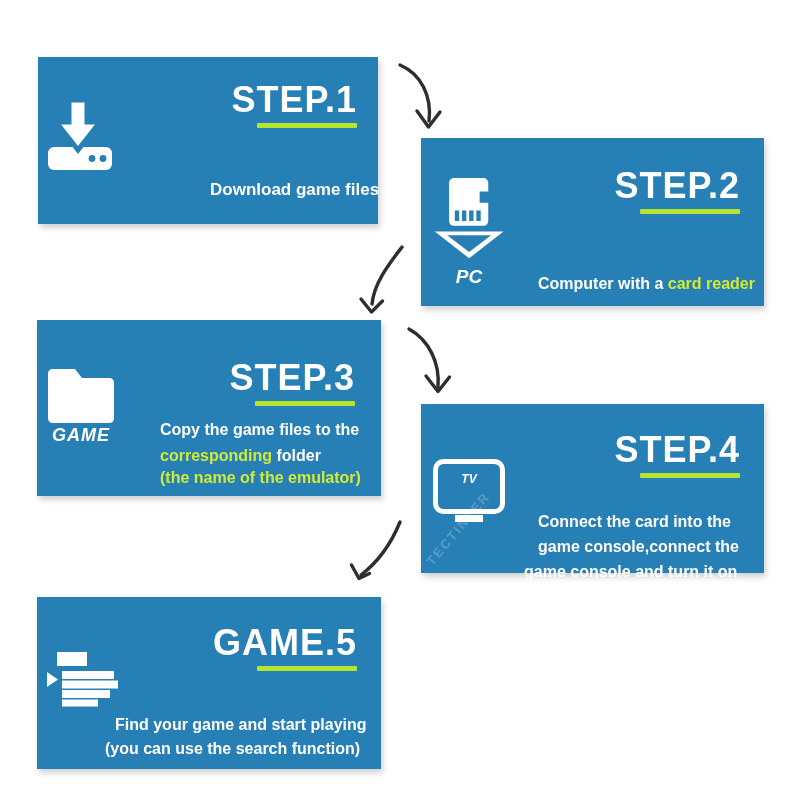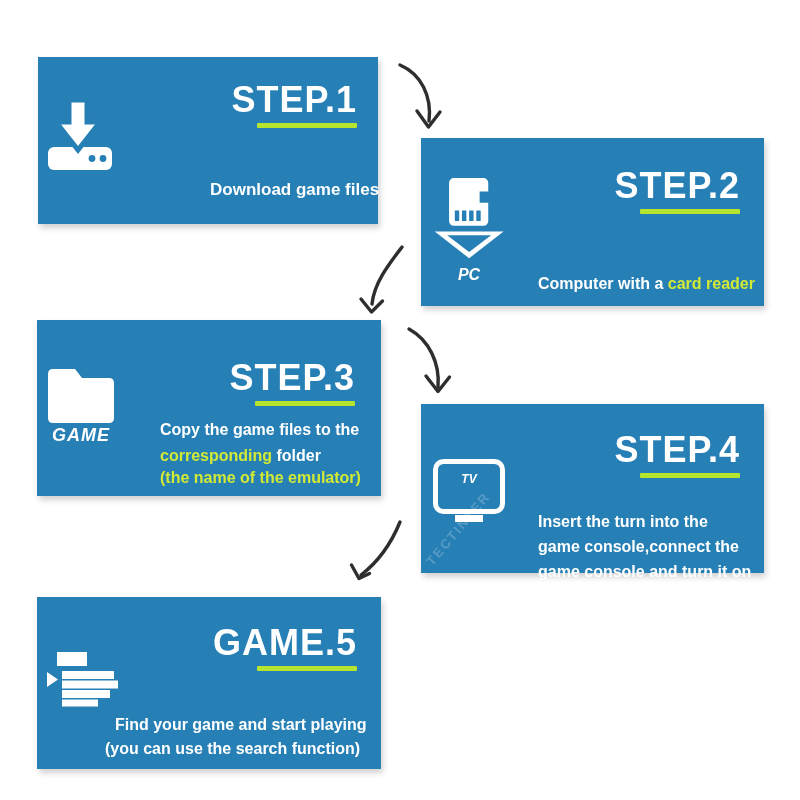--- a/index.html
+++ b/index.html
@@ -39,32 +39,32 @@
   .tw5{right:24px;top:28px;}
   .step-title{margin:0;font-size:36px;line-height:1;letter-spacing:1px;color:var(--text-white);}
   .underline{width:100px;height:5px;margin-top:5px;background:var(--underline-green);border-radius:1px;}
 
   .line{position:absolute;font-size:16px;line-height:1.2;white-space:nowrap;color:var(--text-white);}
   .accent{color:var(--accent-text);}
 
   .b1-l1{left:172px;top:106px;font-size:17px;}
   .b2-l1{left:117px;top:94px;}  .b2-l2{left:117px;top:120px;}
   .b3-l1{left:123px;top:84px;}  .b3-l2{left:123px;top:110px;} .b3-l3{left:123px;top:132px;}
-  .b4-l1{left:117px;top:92px;}  .b4-l2{left:117px;top:117px;} .b4-l3{left:117px;top:142px;}
+  .b4-l1{left:117px;top:92px;}  .b4-l2{left:117px;top:117px;} .b4-l3{left:103px;top:142px;}
   .b5-l1{left:78px;top:102px;}  .b5-l2{left:68px;top:126px;}
 
   .icon{position:absolute;}
   .icon-dl{left:10px;top:43px;width:64px;height:72px;}
   .icon-tf{left:12px;top:40px;width:78px;height:86px;}
   .icon-folder{left:11px;top:47px;width:66px;height:56px;}
   .icon-tv{left:12px;top:55px;width:72px;height:63px;}
   .icon-list{left:10px;top:47px;width:84px;height:68px;}
 
   .icon-label{position:absolute;font-style:italic;text-align:center;color:var(--text-white);}
-  .pc-label{left:12px;top:128px;width:72px;font-size:16px;}
+  .pc-label{left:12px;top:128px;width:72px;font-size:19px;}
   .game-label{left:0;top:105px;width:88px;font-size:18px;letter-spacing:1px;}
   .tv-label{left:12px;top:68px;width:72px;font-size:12px;}
 
   .watermark{
     position:absolute;left:8px;top:152px;width:110px;
     transform:rotate(-50deg);transform-origin:left center;
     font-size:13px;letter-spacing:2px;color:rgba(255,255,255,0.22);
   }
 </style>
 </head>
@@ -139,21 +139,21 @@
   <section class="box box4">
     <svg class="icon icon-tv" viewBox="0 0 72 63">
       <rect x="2.5" y="2.5" width="67" height="50" rx="8" fill="none" stroke="#fff" stroke-width="5"></rect>
       <rect x="22" y="56" width="28" height="7" fill="#fff"></rect>
     </svg>
     <div class="icon-label tv-label">TV</div>
     <div class="title-wrap tw4">
       <h2 class="step-title">STEP.4</h2>
       <div class="underline"></div>
     </div>
-    <p class="line b4-l1">Insert the turn into the</p>
+    <p class="line b4-l1">Connect the card into the</p>
     <p class="line b4-l2">game console,connect the</p>
     <p class="line b4-l3">game console and turn it on</p>
     <div class="watermark">TECTINTER</div>
   </section>
 
   <section class="box box5">
     <svg class="icon icon-list" viewBox="0 0 84 68">
       <rect x="10" y="8" width="30" height="14" fill="#fff"></rect>
       <path d="M0 28 L11 35.5 L0 43 Z" fill="#fff"></path>
       <rect x="15" y="27" width="52" height="8" fill="#fff"></rect>

